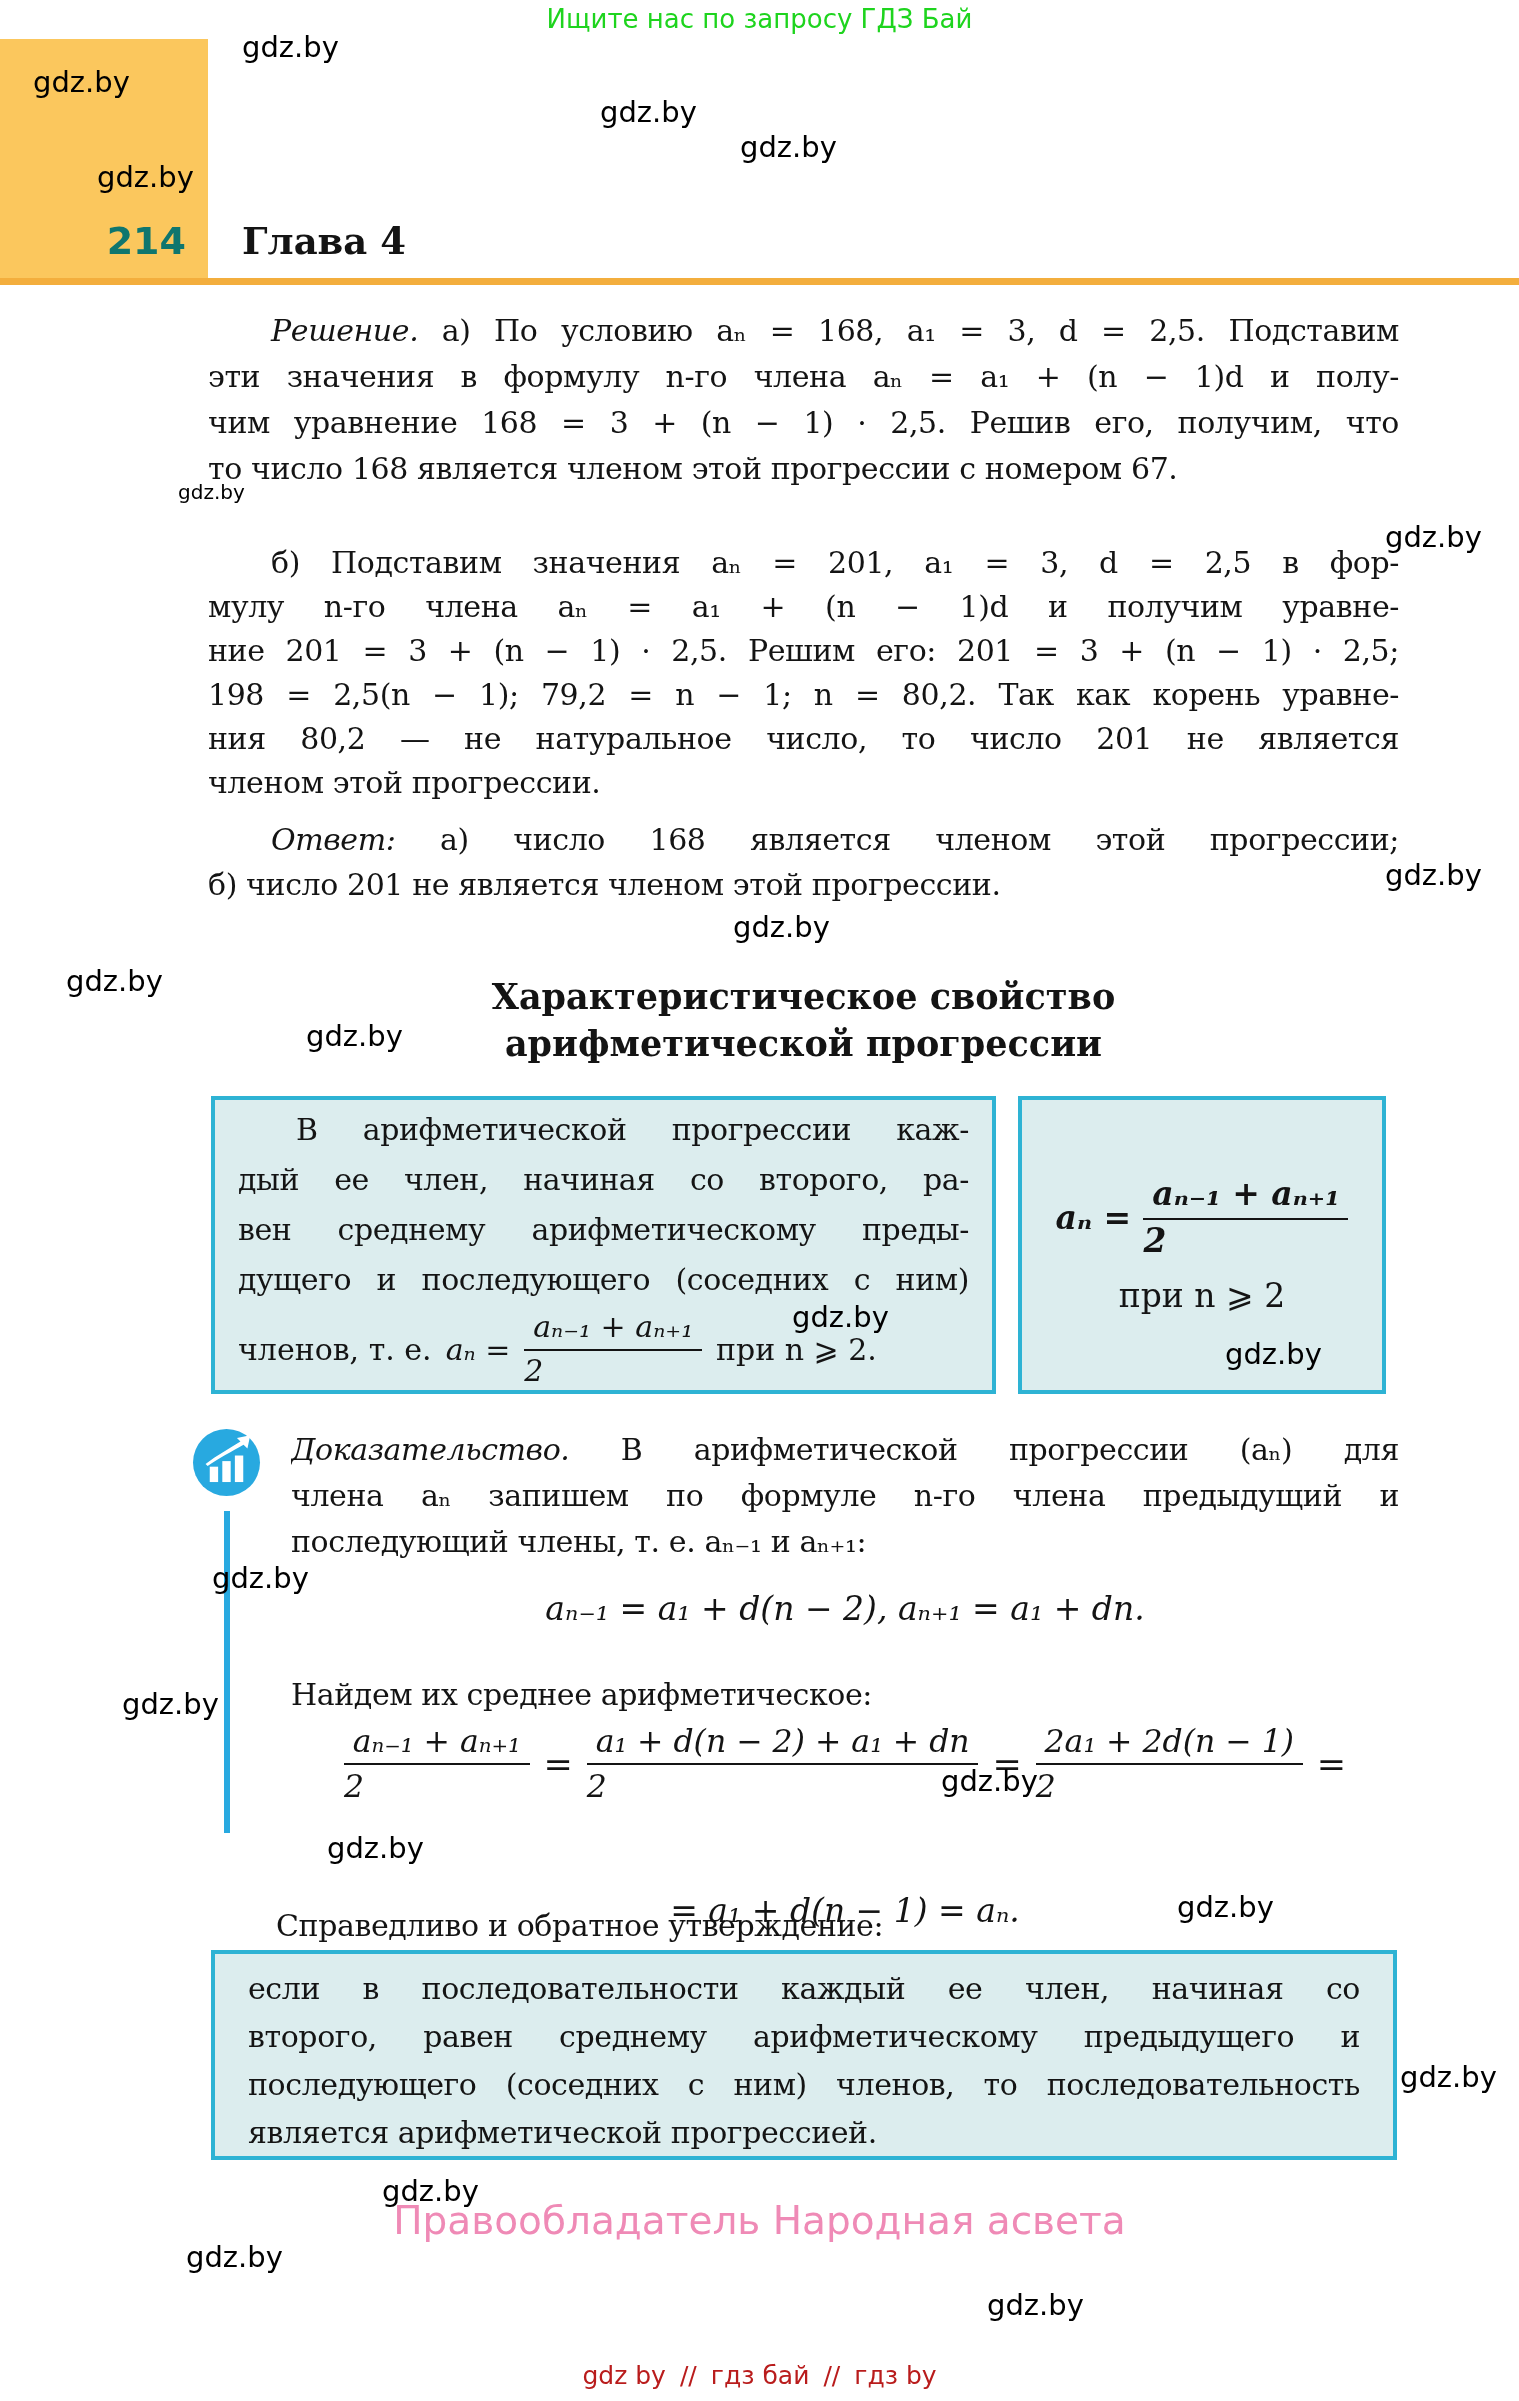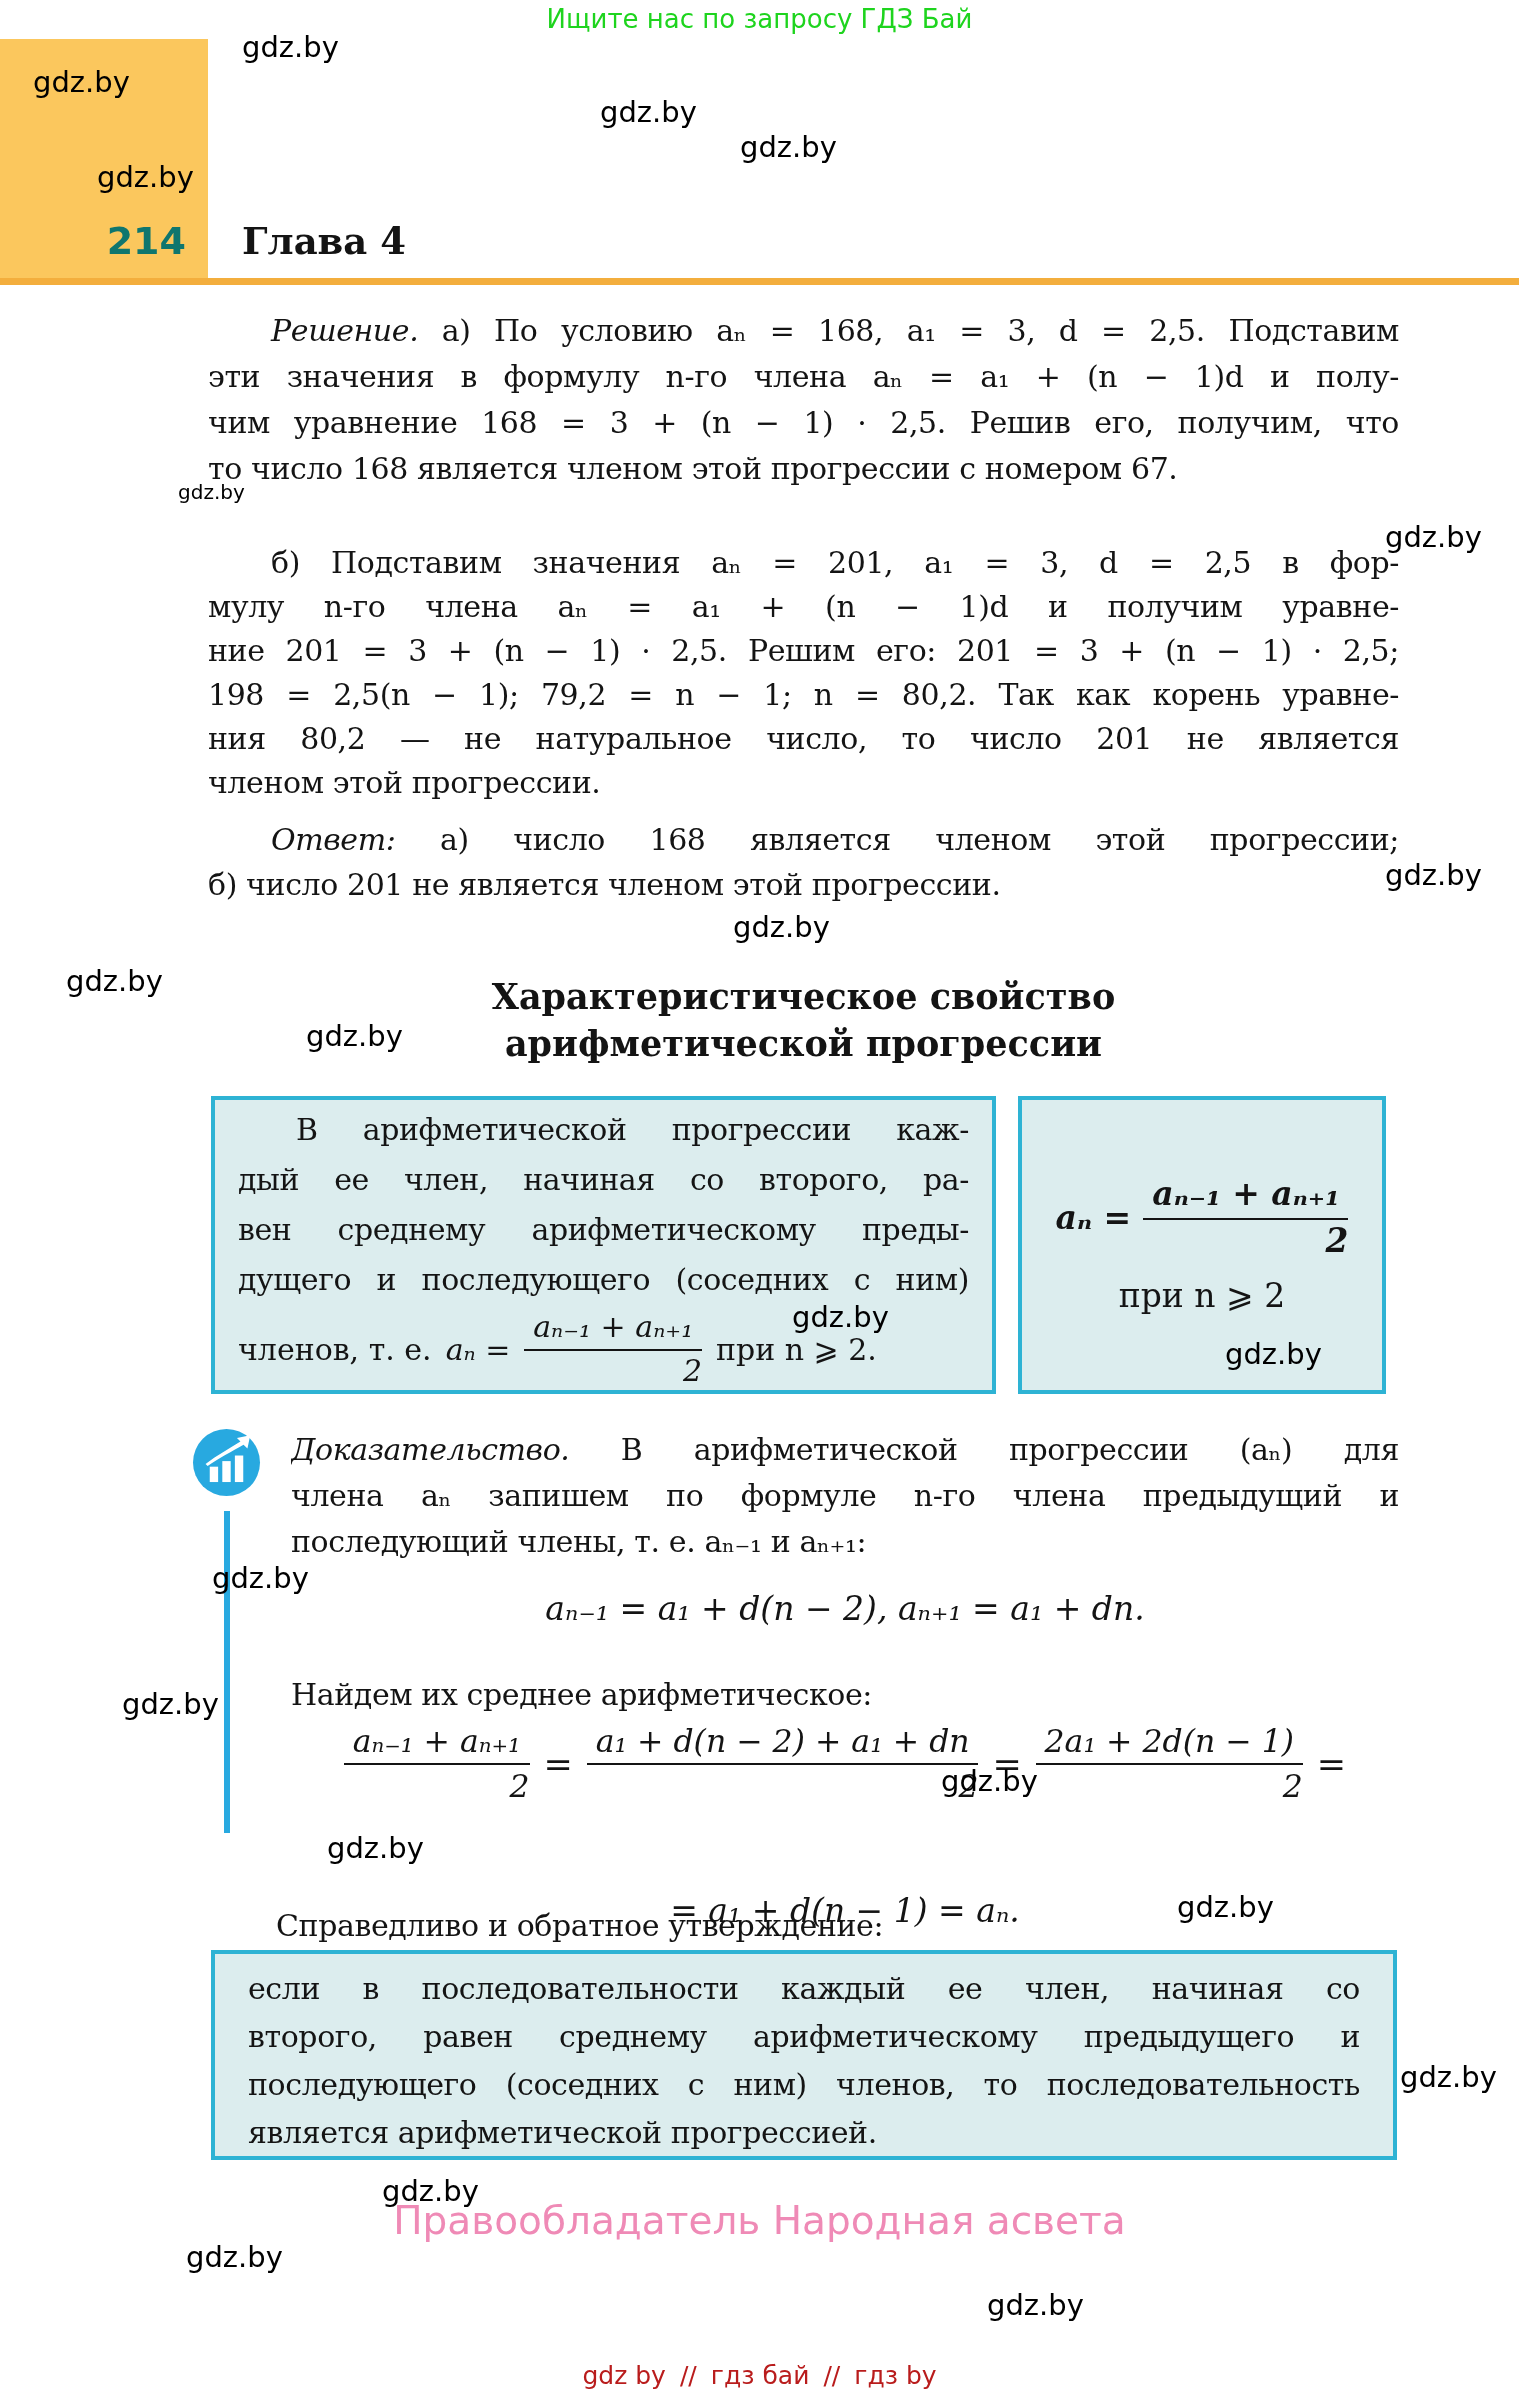--- a/index.html
+++ b/index.html
@@ -28,21 +28,21 @@
   .tealbox{border:4.4px solid #2eb3d4;background:#dcedee;box-sizing:border-box;}
   .box1{left:211px;top:1096px;width:785px;height:298px;padding:5.3px 23px 0 23px;}
   .box1 .bline{height:50px;line-height:50px;font-size:30px;letter-spacing:-0.4px;text-align:justify;text-align-last:justify;overflow:hidden;}
   .box1row{display:flex;align-items:center;gap:14px;height:88px;font-size:30px;}
   .box2{left:1018px;top:1096px;width:368px;height:298px;display:flex;flex-direction:column;
         align-items:center;justify-content:center;gap:15.8px;}
   .box2 .frow{display:flex;align-items:center;gap:12.3px;font-weight:bold;font-size:33px;}
   .box2 .cond{font-size:33px;}
   .mathit{font-style:italic;}
   
-  .frac{display:inline-block;text-align:right;vertical-align:middle;font-style:italic;}
+  .frac{display:inline-block;text-align:left;vertical-align:middle;font-style:italic;}
   .frac .num{display:block;border-bottom:2.6px solid #141414;padding:0 8.8px 4.4px 8.8px;line-height:1.15;}
   .frac .den{display:block;padding-top:2.6px;line-height:1.15;}
   
   .picon{left:193px;top:1429px;width:67px;height:67px;border-radius:50%;background:#28a9e0;}
   .vline{left:224px;top:1511px;width:6.1px;height:322px;background:#28a9e0;}
   .proofcol{left:291px;width:1108px;}
   .centerline{text-align:center;}
   .fline{font-size:33px;font-style:italic;height:53px;line-height:53px;}
   .drow{display:flex;align-items:center;justify-content:center;gap:14px;font-size:31.5px;}
   .feq{font-size:35px;font-style:normal;}

